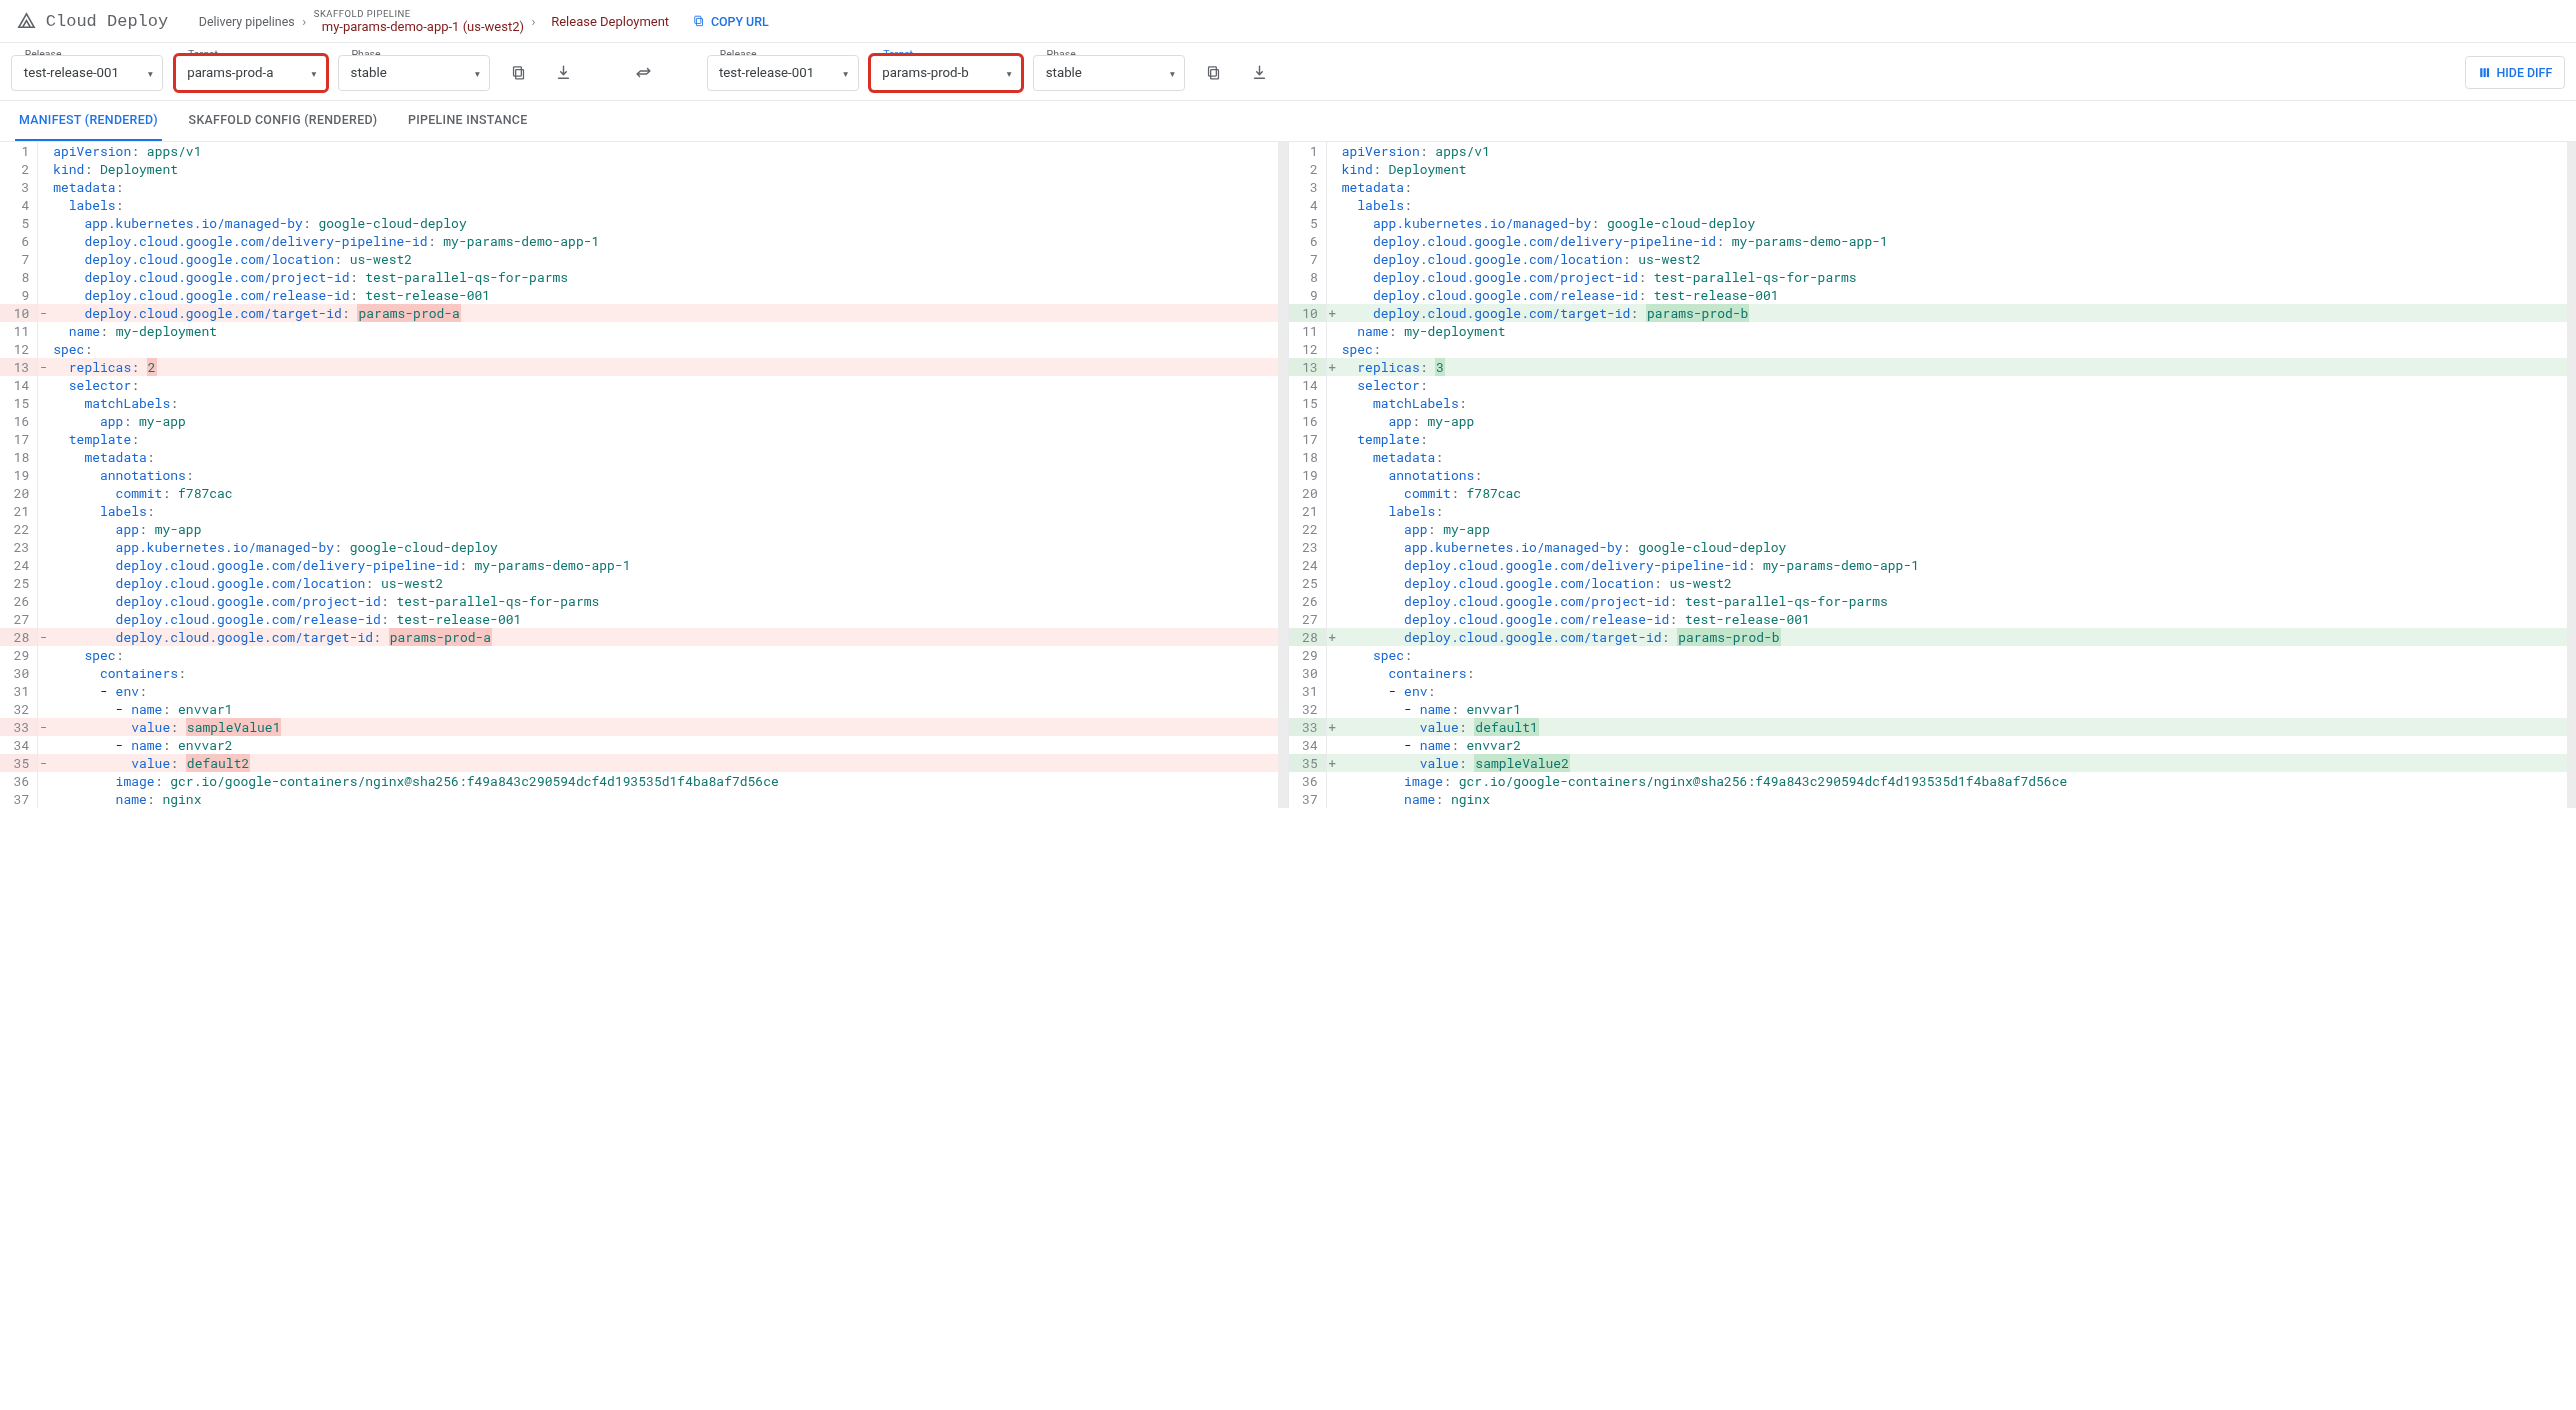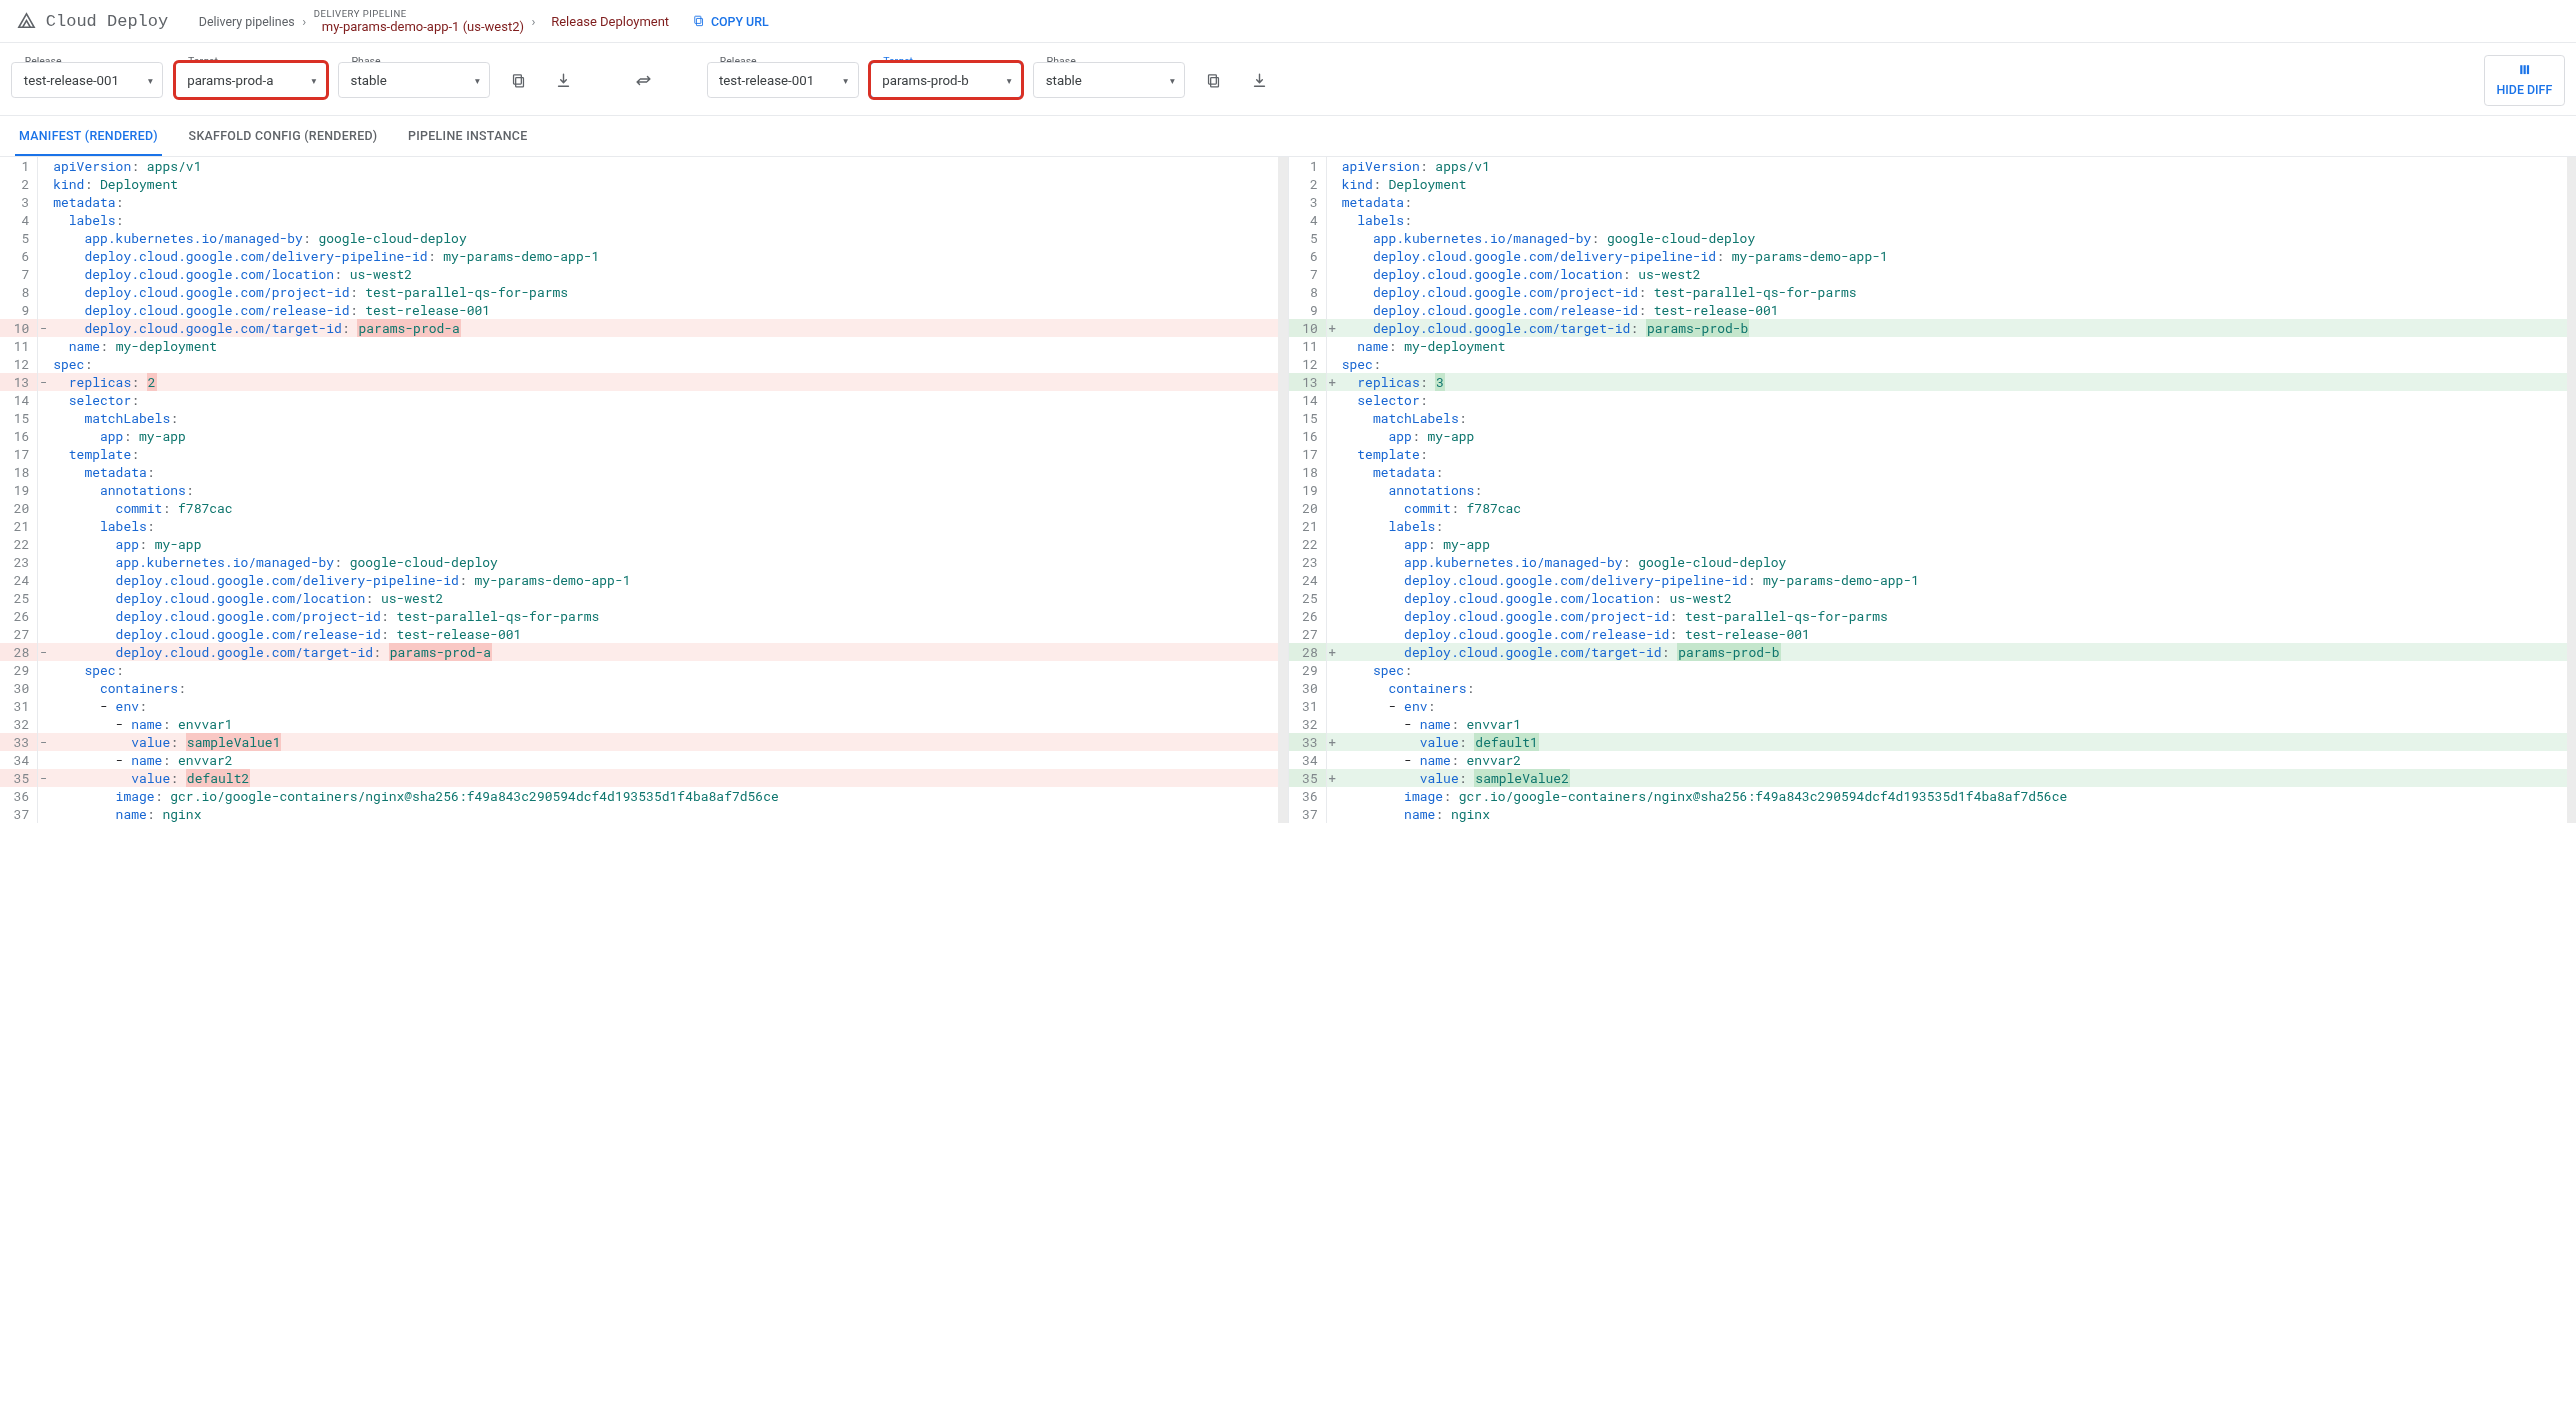--- a/index.html
+++ b/index.html
@@ -117,21 +117,20 @@
 .hide-diff {
   margin-left: auto;
   border: 1px solid #dadce0;
   border-radius: 3.8px;
   padding: 7.6px 11.4px;
   color: #1a73e8;
   font-weight: 500;
   font-size: 12.4px;
   display: flex; align-items: center; gap: 5.7px;
   cursor: pointer;
-  flex-direction: column;
 }
 .hide-diff .bars {
   width: 13.3px; height: 13.3px;
 }
 
 .tabs {
   display: flex;
   gap: 23px;
   padding: 0 15.2px;
   border-bottom: 1px solid #e8eaed;
@@ -229,21 +228,21 @@
           <path d="M4 18 L12 4 L20 18 Z" stroke="#5f6368" stroke-width="1.6"></path>
           <path d="M8 18 L12 11 L16 18" stroke="#5f6368" stroke-width="1.6"></path>
         </svg>
     </span>
     <span>Cloud Deploy</span>
   </div>
   <div class="breadcrumb">
     <span class="bc-link">Delivery pipelines</span>
     <span class="chev">›</span>
     <span class="bc-group">
-      <span class="bc-small">DELIVERY PIPELINE</span>
+      <span class="bc-small">SKAFFOLD PIPELINE</span>
       <span class="bc-val">my-params-demo-app-1 (us-west2)</span>
     </span>
     <span class="chev">›</span>
     <span class="bc-val">Release Deployment</span>
   </div>
   <div class="copy-url">
     <span class="copy-icon">
       <svg viewBox="0 0 24 24">
           <rect x="8" y="8" width="11" height="13" rx="1" stroke="#1a73e8" stroke-width="1.6" fill="none"></rect>
           <rect x="5" y="4" width="11" height="13" rx="1" stroke="#1a73e8" stroke-width="1.6" fill="none"></rect>

